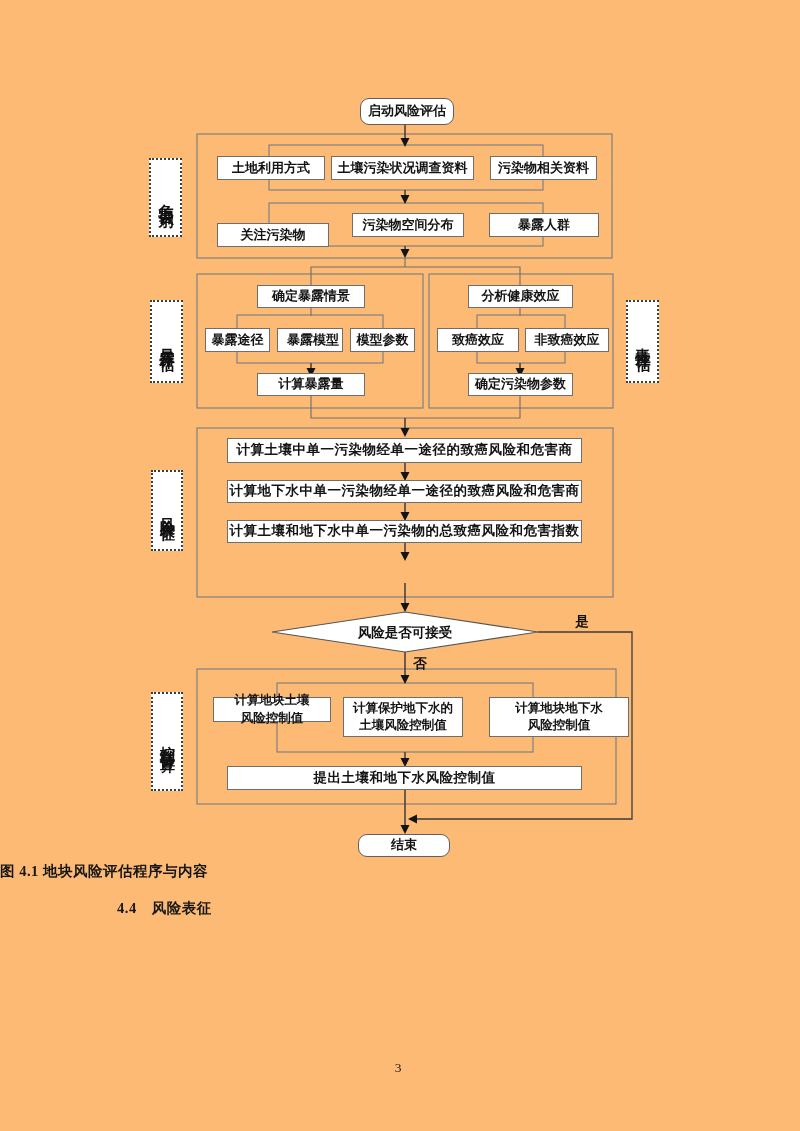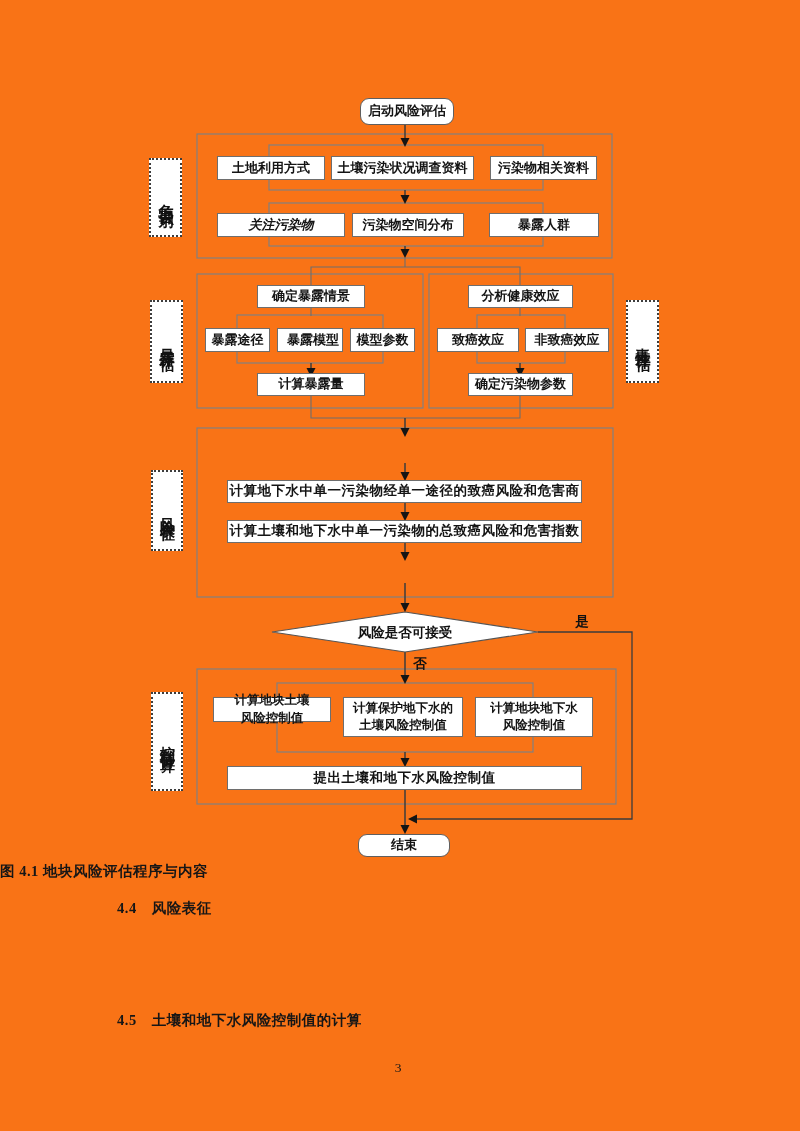--- a/index.html
+++ b/index.html
@@ -1,20 +1,20 @@
 <!DOCTYPE html>
 <html><head>
 <meta charset="utf-8">
 <style>
   * { margin: 0; padding: 0; box-sizing: border-box; }
   html,body { background:#ffffff; }
   .page {
     position: relative;
     width: 800px; height: 1131px;
-    background: #f97316;
+    background: #fdba74;
     font-family: "Liberation Serif", "DejaVu Serif", serif;
     color: #161616;
     overflow: hidden;
   }
   svg.wires { position:absolute; left:0; top:0; z-index:1; }
 
   
   .node {
     position: absolute; z-index: 3;
     background: #ffffff;
@@ -139,61 +139,59 @@
       <polygon points="417,814.5 417,823.5 408,819"></polygon>
     </g>
   </svg>
 
   <div class="node rounded" style="left:360px; top:98px;  width:94px;  height:27px;">启动风险评估</div>
 
   <div class="stage-label" style="left:149px; top:158px; width:33px; height:79px;">危害识别</div>
   <div class="node" style="left:217px; top:156px; width:108px; height:24px;">土地利用方式</div>
   <div class="node" style="left:331px; top:156px; width:143px; height:24px;">土壤污染状况调查资料</div>
   <div class="node" style="left:490px; top:156px; width:107px; height:24px;">污染物相关资料</div>
-  <div class="node" style="left:217px; top:213px; width:128px; height:24px;font-style:italic;">关注污染物</div>
+  <div class="node" style="left:217px; top:223px; width:112px; height:24px;">关注污染物</div>
   <div class="node" style="left:352px; top:213px; width:112px; height:24px;">污染物空间分布</div>
   <div class="node" style="left:489px; top:213px; width:110px; height:24px;">暴露人群</div>
 
   <div class="stage-label" style="left:150px; top:300px; width:33px; height:83px;">暴露评估</div>
   <div class="node" style="left:257px; top:285px; width:108px; height:23px;">确定暴露情景</div>
   <div class="node" style="left:205px; top:328px; width:65px; height:24px;">暴露途径</div>
   <div class="node" style="left:277px; top:328px; width:66px; height:24px;padding-left:6px;">暴露模型</div>
   <div class="node" style="left:350px; top:328px; width:65px; height:24px;">模型参数</div>
   <div class="node" style="left:257px; top:373px; width:108px; height:23px;">计算暴露量</div>
 
   <div class="stage-label" style="left:626px; top:300px; width:33px; height:83px;">毒性评估</div>
   <div class="node" style="left:468px; top:285px; width:105px; height:23px;">分析健康效应</div>
   <div class="node" style="left:437px; top:328px; width:82px; height:24px;">致癌效应</div>
   <div class="node" style="left:525px; top:328px; width:84px; height:24px;">非致癌效应</div>
   <div class="node" style="left:468px; top:373px; width:105px; height:23px;">确定污染物参数</div>
 
   <div class="stage-label" style="left:151px; top:470px; width:32px; height:81px;">风险表征</div>
+  <div class="node step" style="left:227px; top:438px; width:355px; height:25px;">计算土壤中单一污染物经单一途径的致癌风险和危害商</div>
   <div class="node step" style="left:227px; top:480px; width:355px; height:23px;">计算地下水中单一污染物经单一途径的致癌风险和危害商</div>
   <div class="node step" style="left:227px; top:520px; width:355px; height:23px;">计算土壤和地下水中单一污染物的总致癌风险和危害指数</div>
 
   <div class="flow-label diamond-text" style="left:325px; top:624px;">风险是否可接受</div>
   <div class="flow-label" style="left:572px; top:613px; width:20px;">是</div>
   <div class="flow-label" style="left:410px; top:655px; width:20px;">否</div>
 
   <div class="stage-label" style="left:151px; top:692px; width:32px; height:99px;">控制值计算</div>
   <div class="node small2" style="left:213px; top:697px; width:118px; height:25px;">计算地块土壤
 风险控制值</div>
   <div class="node small2" style="left:343px; top:697px; width:120px; height:40px;">计算保护地下水的
 土壤风险控制值</div>
-  <div class="node small2" style="left:475px; top:697px; width:118px; height:40px;">计算地块地下水
+  <div class="node small2" style="left:489px; top:697px; width:140px; height:40px;">计算地块地下水
 风险控制值</div>
   <div class="node step" style="left:227px; top:766px; width:355px; height:24px;">提出土壤和地下水风险控制值</div>
 
   <div class="node rounded" style="left:358px; top:834px; width:92px; height:23px;">结束</div>
 
   <div class="caption">图 4.1 地块风险评估程序与内容</div>
 
   <div class="heading" style="top:899px;">
     <span class="num">4.4</span><span>风险表征</span>
   </div>
 
 
-  <div class="heading" style="top:1011px;">
-    <span class="num">4.5</span><span>土壤和地下水风险控制值的计算</span>
-  </div>
 
   <div class="pageno">3</div>
 </div>
 
 </body></html>

